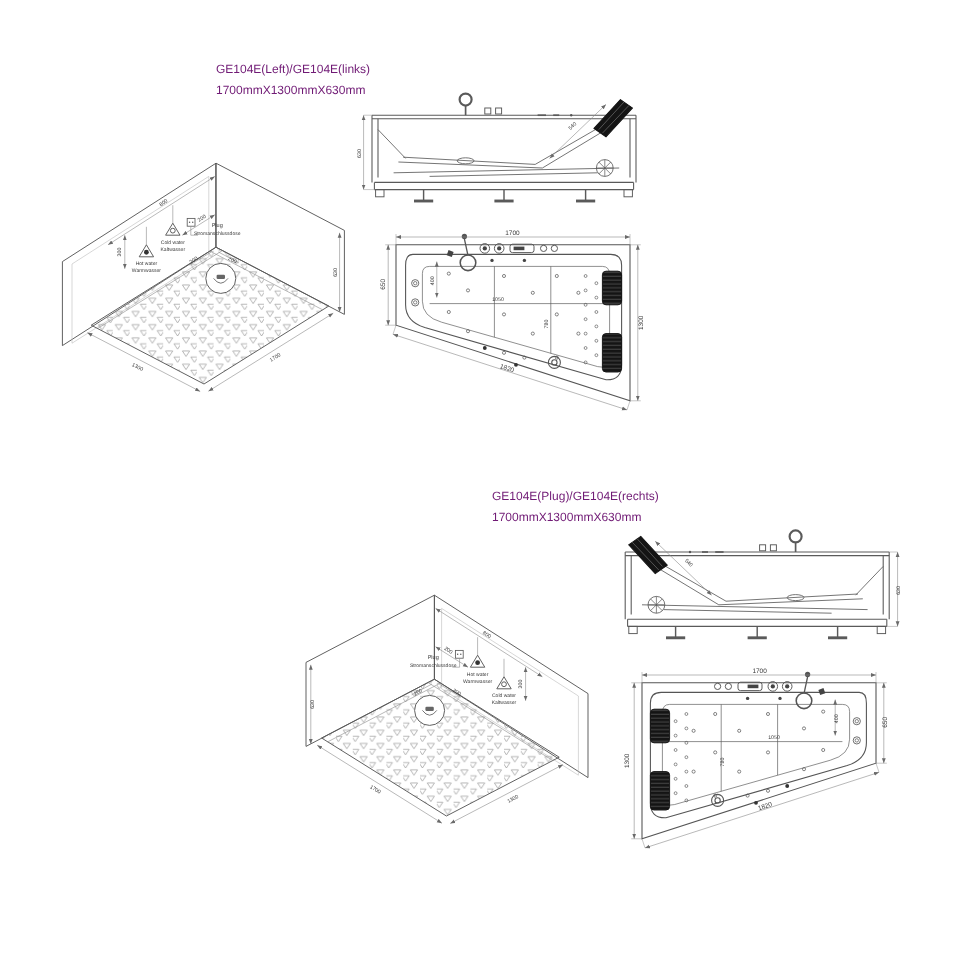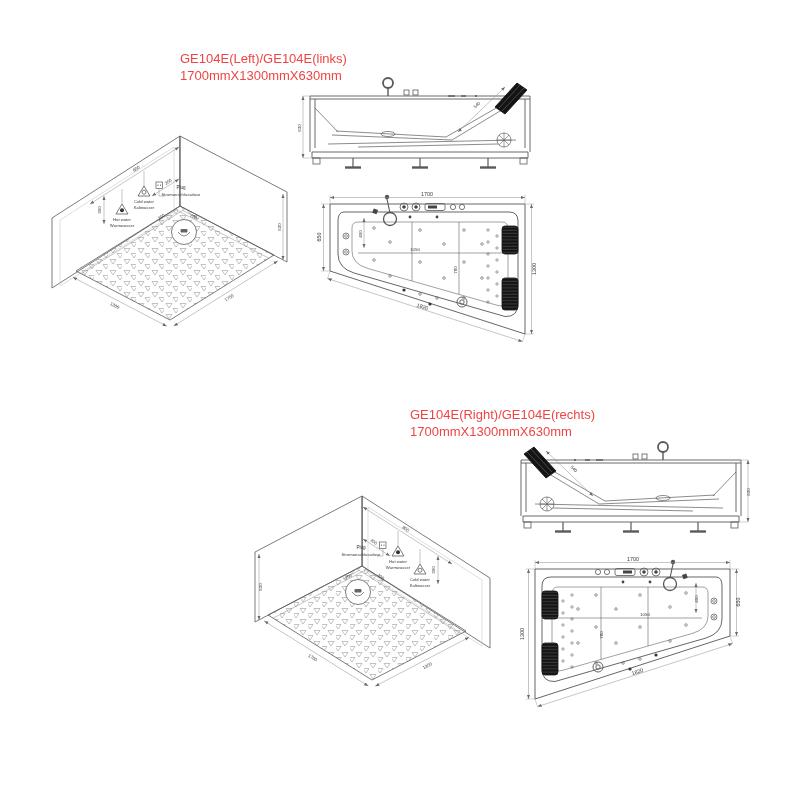--- a/index.html
+++ b/index.html
@@ -1,18 +1,18 @@
 <!DOCTYPE html>
 <html><head>
 <meta charset="utf-8">
 <style>
   html,body{margin:0;padding:0;background:#fff;}
   .canvas{position:relative;width:800px;height:800px;background:#ffffff;overflow:hidden;
           font-family:"Liberation Sans",sans-serif;color:#3a3a3a;}
-  .title{position:absolute;font-size:13px;line-height:17px;color:#ef4444;white-space:nowrap;}
+  .title{position:absolute;font-size:10px;line-height:17px;color:#701a75;white-space:nowrap;}
   svg{position:absolute;overflow:visible;}
   svg text{fill:#3a3a3a;font-family:"Liberation Sans",sans-serif;}
   .lab{font-size:4.6px;}
   .lab2{font-size:4.2px;}
   .dim{font-size:4.4px;}
   .dimL{font-size:5.4px;}
 </style>
 </head>
 <body>
 
@@ -253,21 +253,21 @@
     <text class="dimL" x="8.5" y="51" transform="rotate(-90 8.5 51)">650</text>
     <text class="dimL" x="224" y="83" transform="rotate(-90 224 83)">1300</text>
     <text class="dimL" x="110" y="122.5" transform="rotate(18 110 122.5)">1820</text>
     <text class="dim" x="103" y="65">1050</text>
     <text class="dim" x="145" y="84" transform="rotate(-90 145 84)">780</text>
     <text class="dim" x="50" y="48" transform="rotate(-90 50 48)">400</text>
   </g>
 </svg>
 
 <div class="title" style="left:410px;top:406px;">
-  <div>GE104E(Right)/GE104E(rechts)</div>
+  <div>GE104E(Plug)/GE104E(rechts)</div>
   <div>1700mmX1300mmX630mm</div>
 </div>
 
 <svg style="left:252px;top:486px;" width="238" height="210" viewBox="0 0 238 210">
   <use href="#iso-g" transform="translate(238,0) scale(-1,1)"></use>
   <g stroke="#5a5a5a" fill="none" stroke-width="0.8">
     <line x1="146" y1="60" x2="146" y2="45" stroke-width="0.5" stroke="#8a8a8a"></line>
     <polygon points="140,70 152,70 146,60"></polygon>
     <circle cx="146" cy="66.2" r="2" fill="#333" stroke="none"></circle>
     <line x1="168" y1="78" x2="168" y2="63" stroke-width="0.5" stroke="#8a8a8a"></line>

